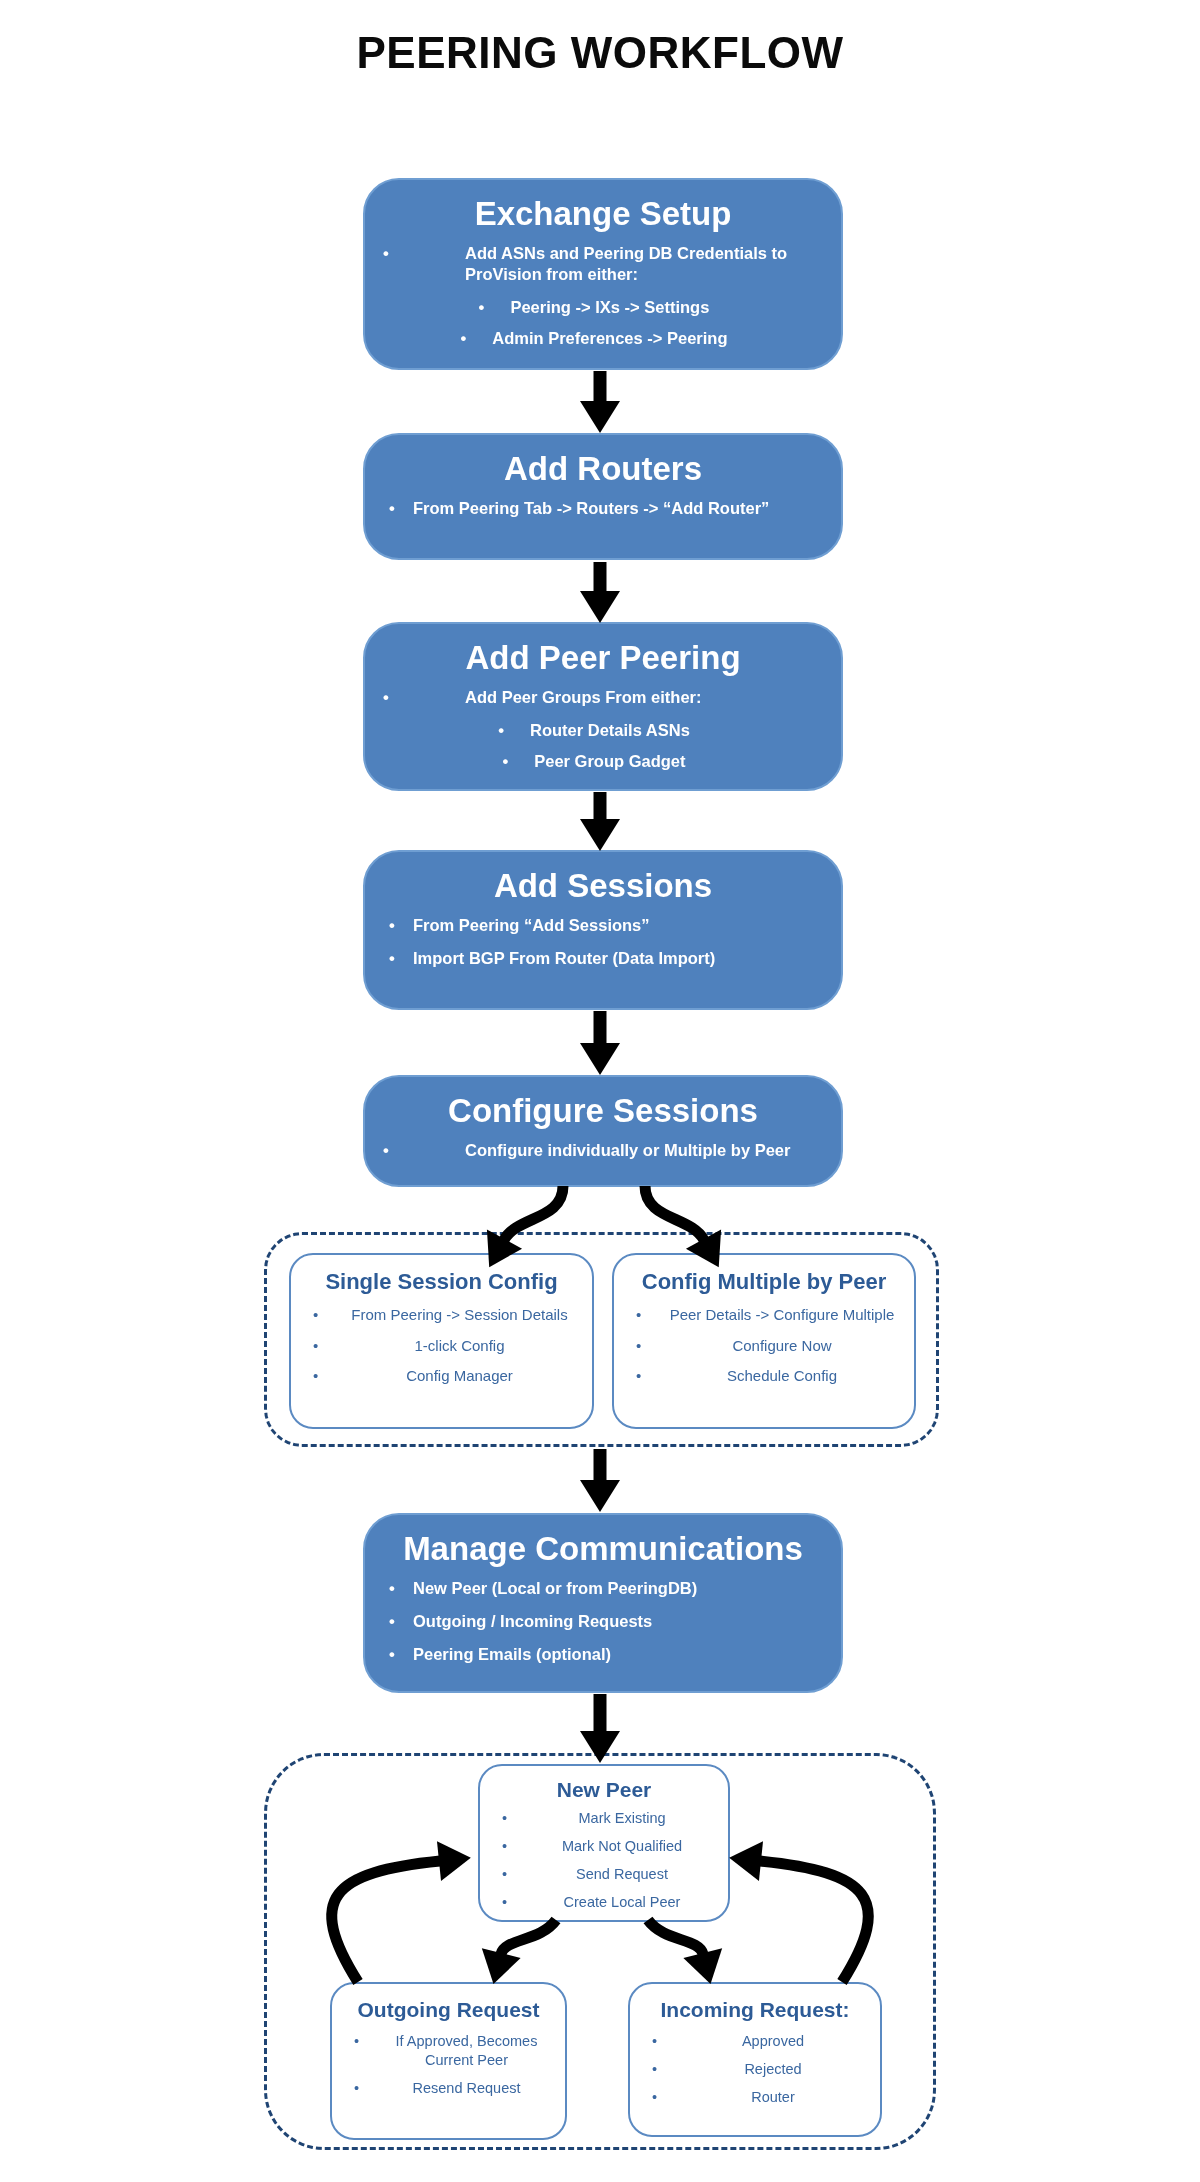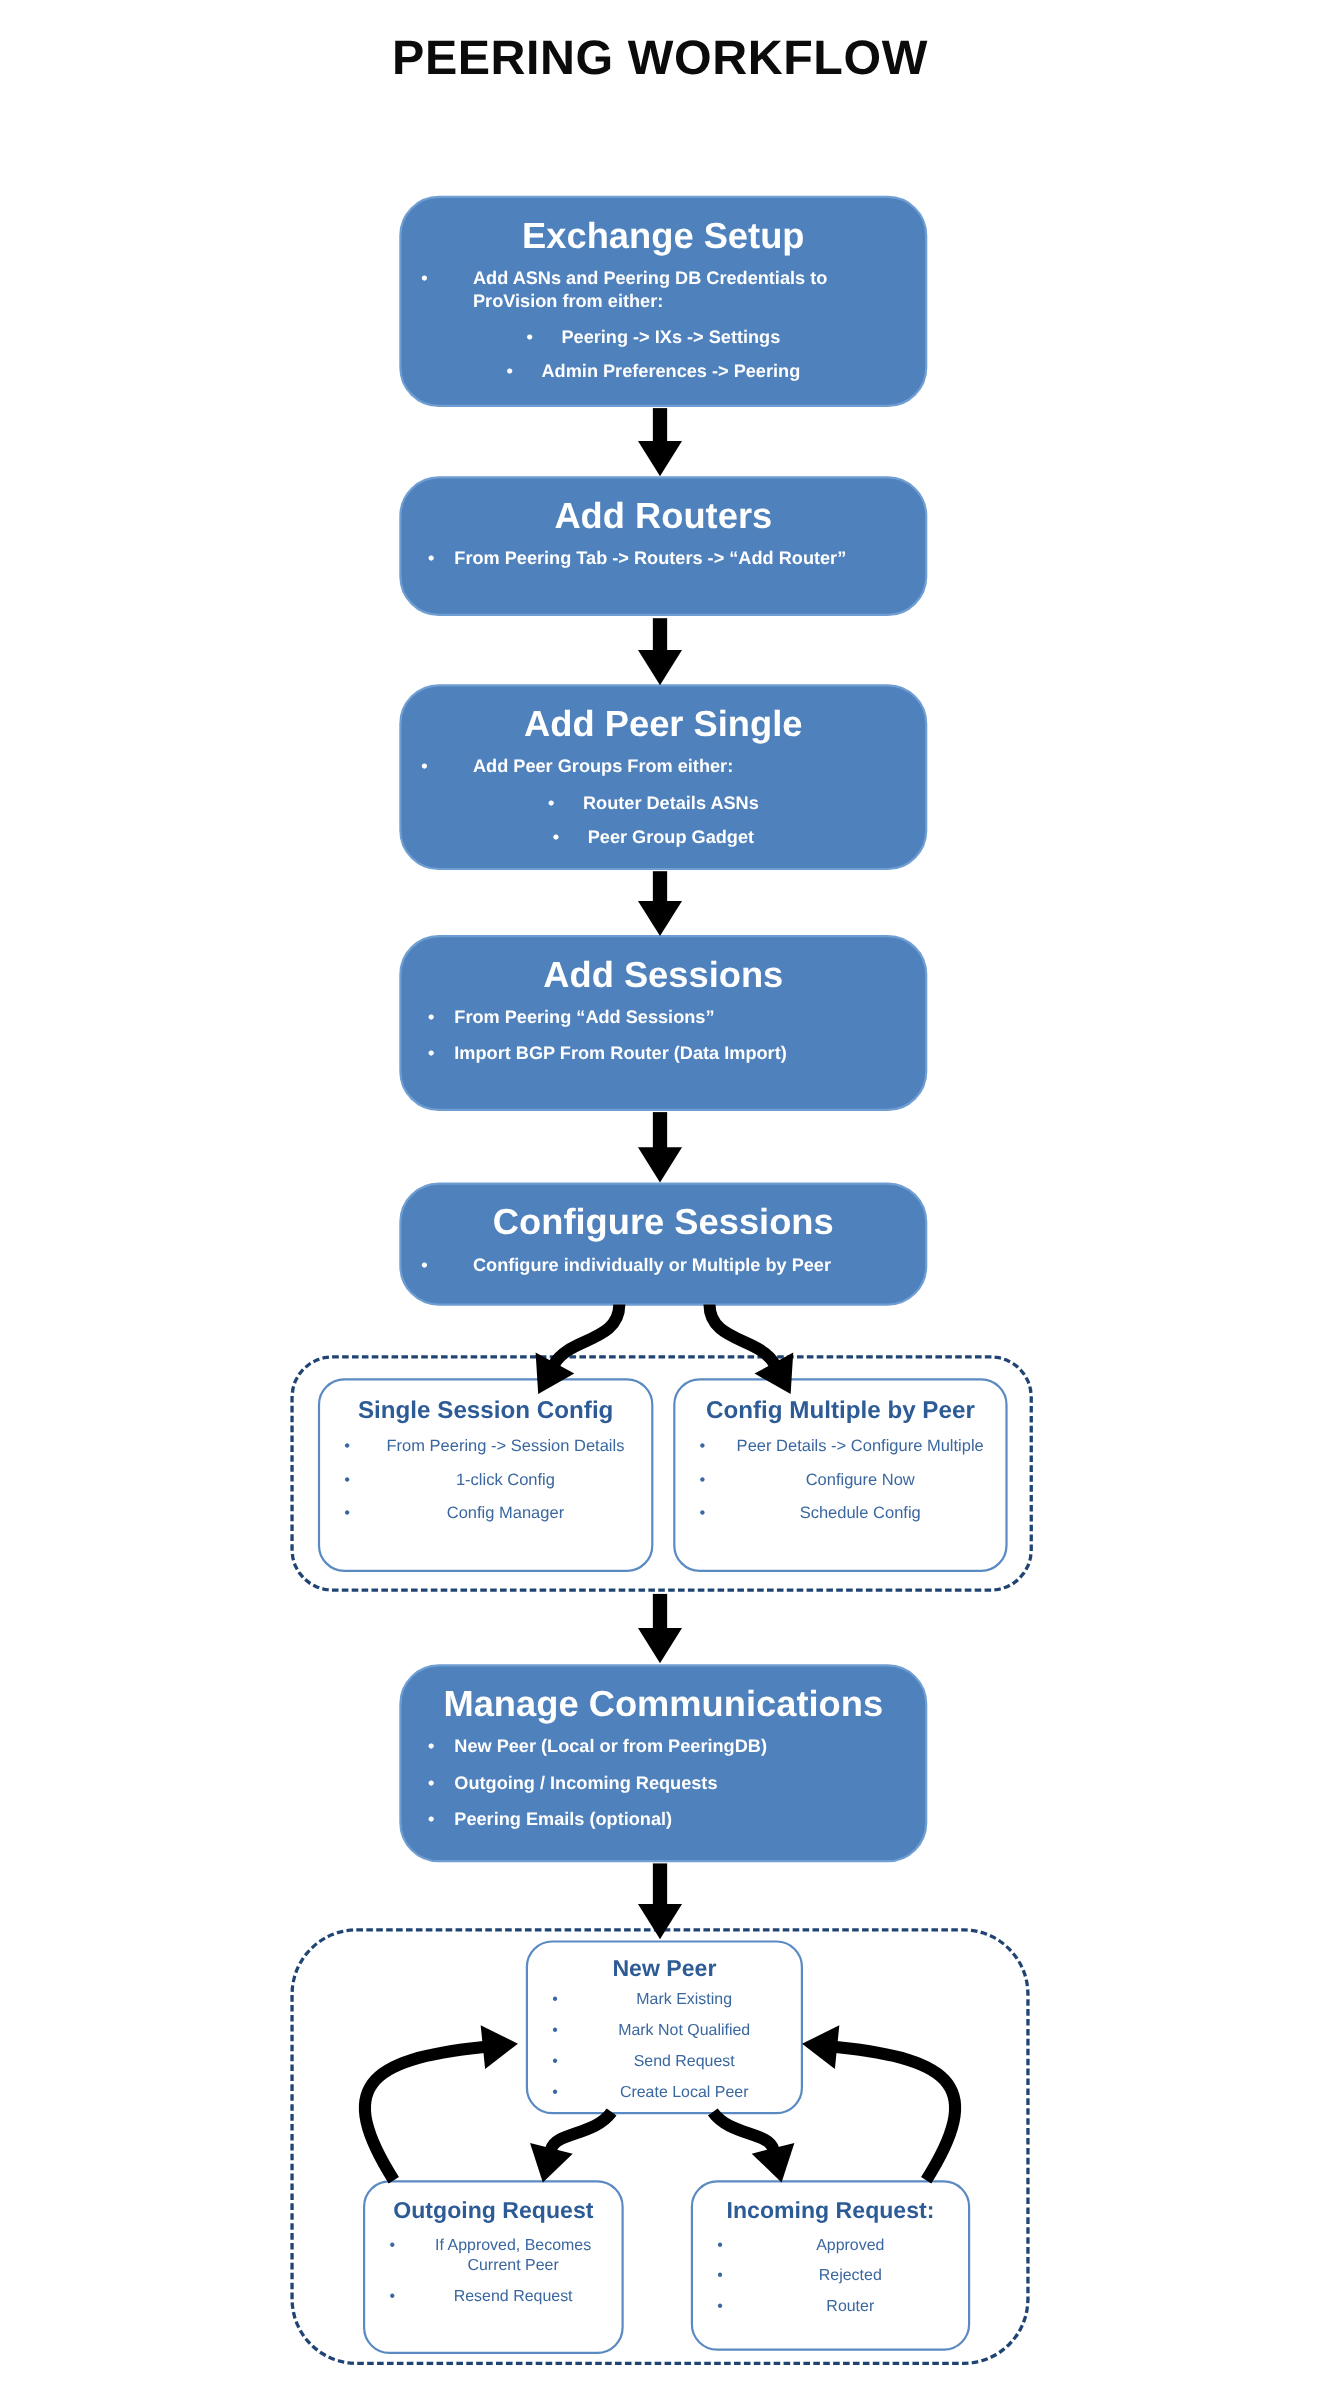--- a/index.html
+++ b/index.html
@@ -15,21 +15,21 @@
   .bluebox {
     position:absolute; left:363px; width:480px; box-sizing:border-box;
     background:#4F81BD; border:2px solid #6f9ed2; border-radius:36px;
     color:#ffffff; z-index:1;
   }
   .bluebox h2 { margin:15px 10px 10px; text-align:center; font-size:33px; font-weight:700; color:#ffffff; }
   .b { position:relative; font-size:16.5px; font-weight:700; line-height:1.28; margin:0 18px 12px 0; }
   .b::before { content:"\2022"; position:absolute; left:24px; top:0; }
   .b { padding-left:48px; }
   .b.w::before { left:18px; }
-  .b.w { padding-left:65px; }
+  .b.w { padding-left:100px; }
   .b.c { padding-left:0; display:flex; justify-content:center; }
   .b.c::before { content:"\2022"; position:static; margin-right:26px; }
   .b.c { margin-bottom:10px; }
   
   .dashedbox {
     position:absolute; box-sizing:border-box; border:3px dashed #1F4473; background:transparent; z-index:0;
   }
   
   .whitebox {
     position:absolute; box-sizing:border-box; background:#ffffff;
@@ -61,21 +61,21 @@
         <span>Admin Preferences -&gt; Peering</span>
       </div>
   </div>
 
   <div class="bluebox" style="top:433px; height:127px;">
     <h2>Add Routers</h2>
     <div class="b"><span>From Peering Tab -&gt; Routers -&gt; “Add Router”</span></div>
   </div>
 
   <div class="bluebox" style="top:622px; height:169px;">
-    <h2>Add Peer Single</h2>
+    <h2>Add Peer Peering</h2>
     <div class="b w"><span>Add Peer Groups From either:</span></div>
     <div class="b c">
         <span>Router Details ASNs</span>
       </div>
     <div class="b c">
         <span>Peer Group Gadget</span>
       </div>
   </div>
 
   <div class="bluebox" style="top:850px; height:160px;">

